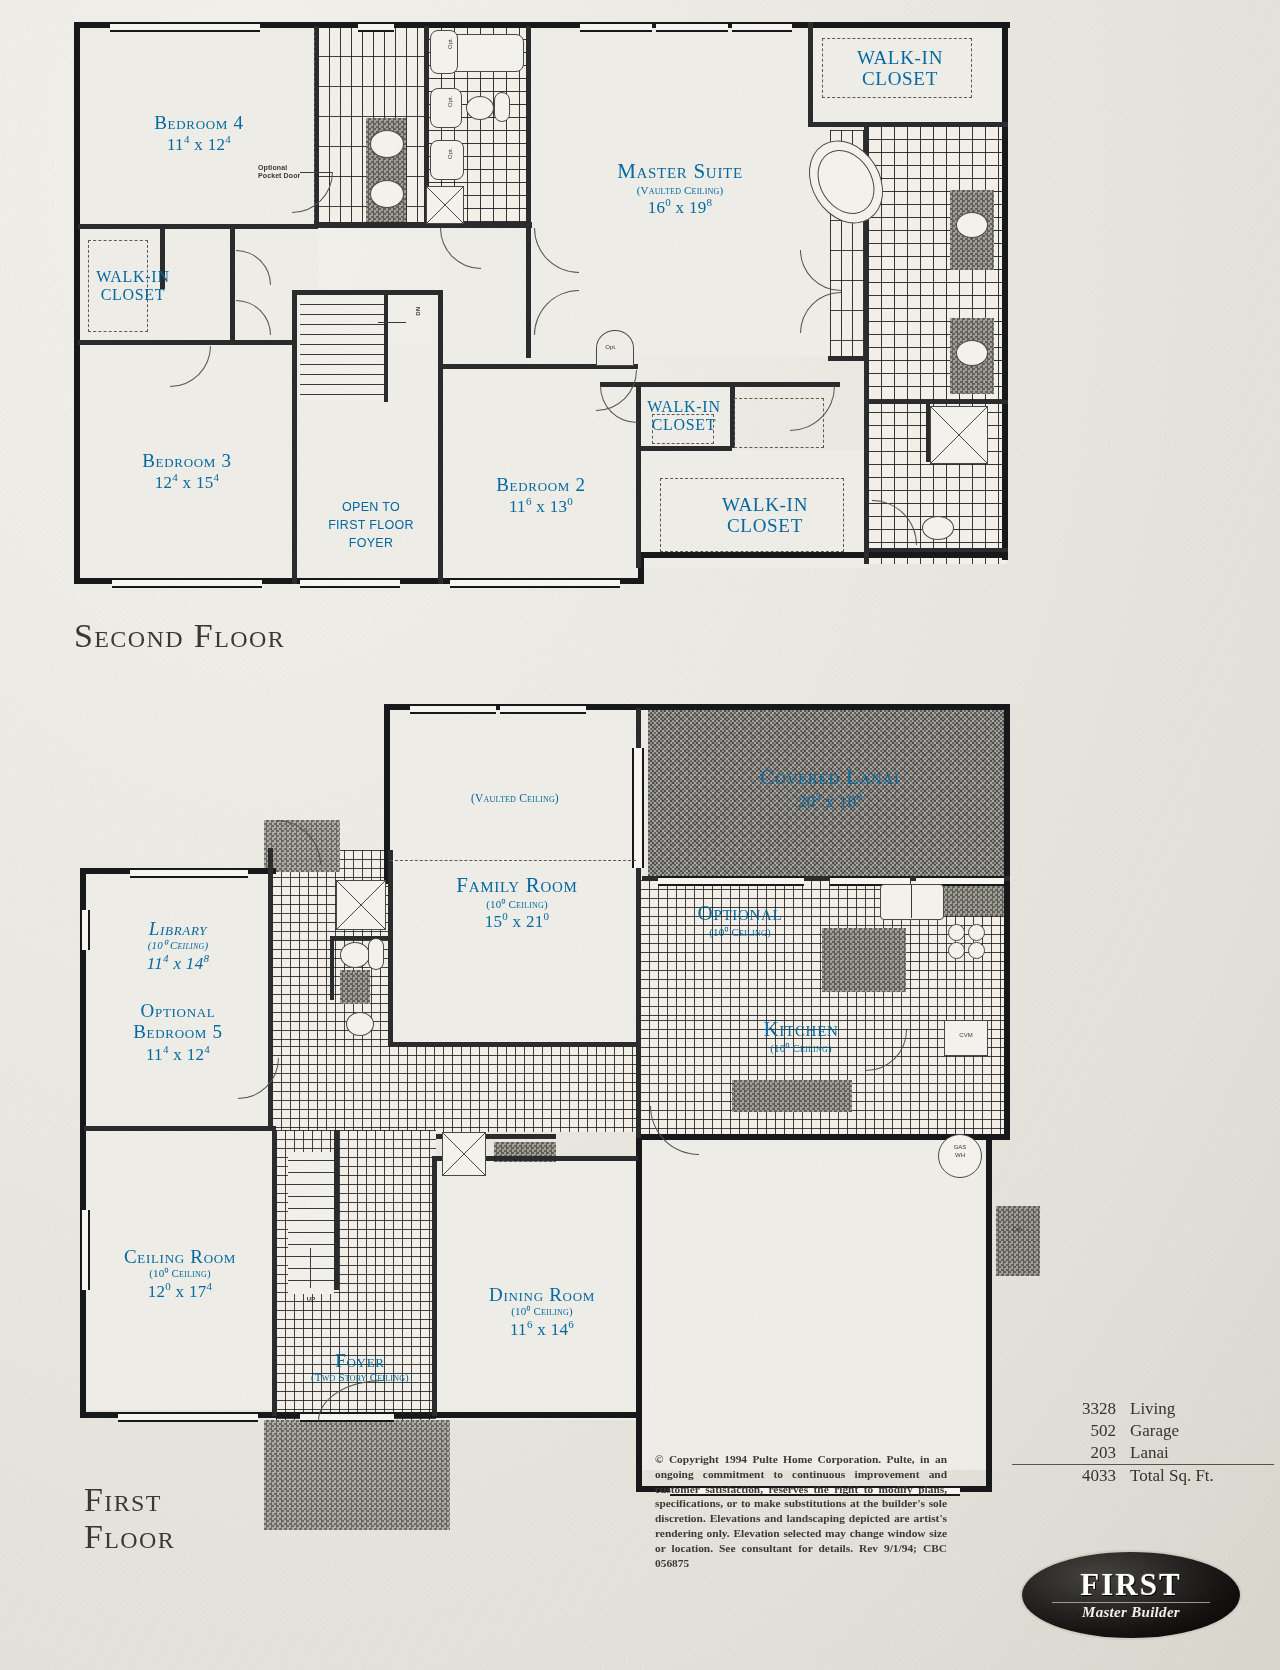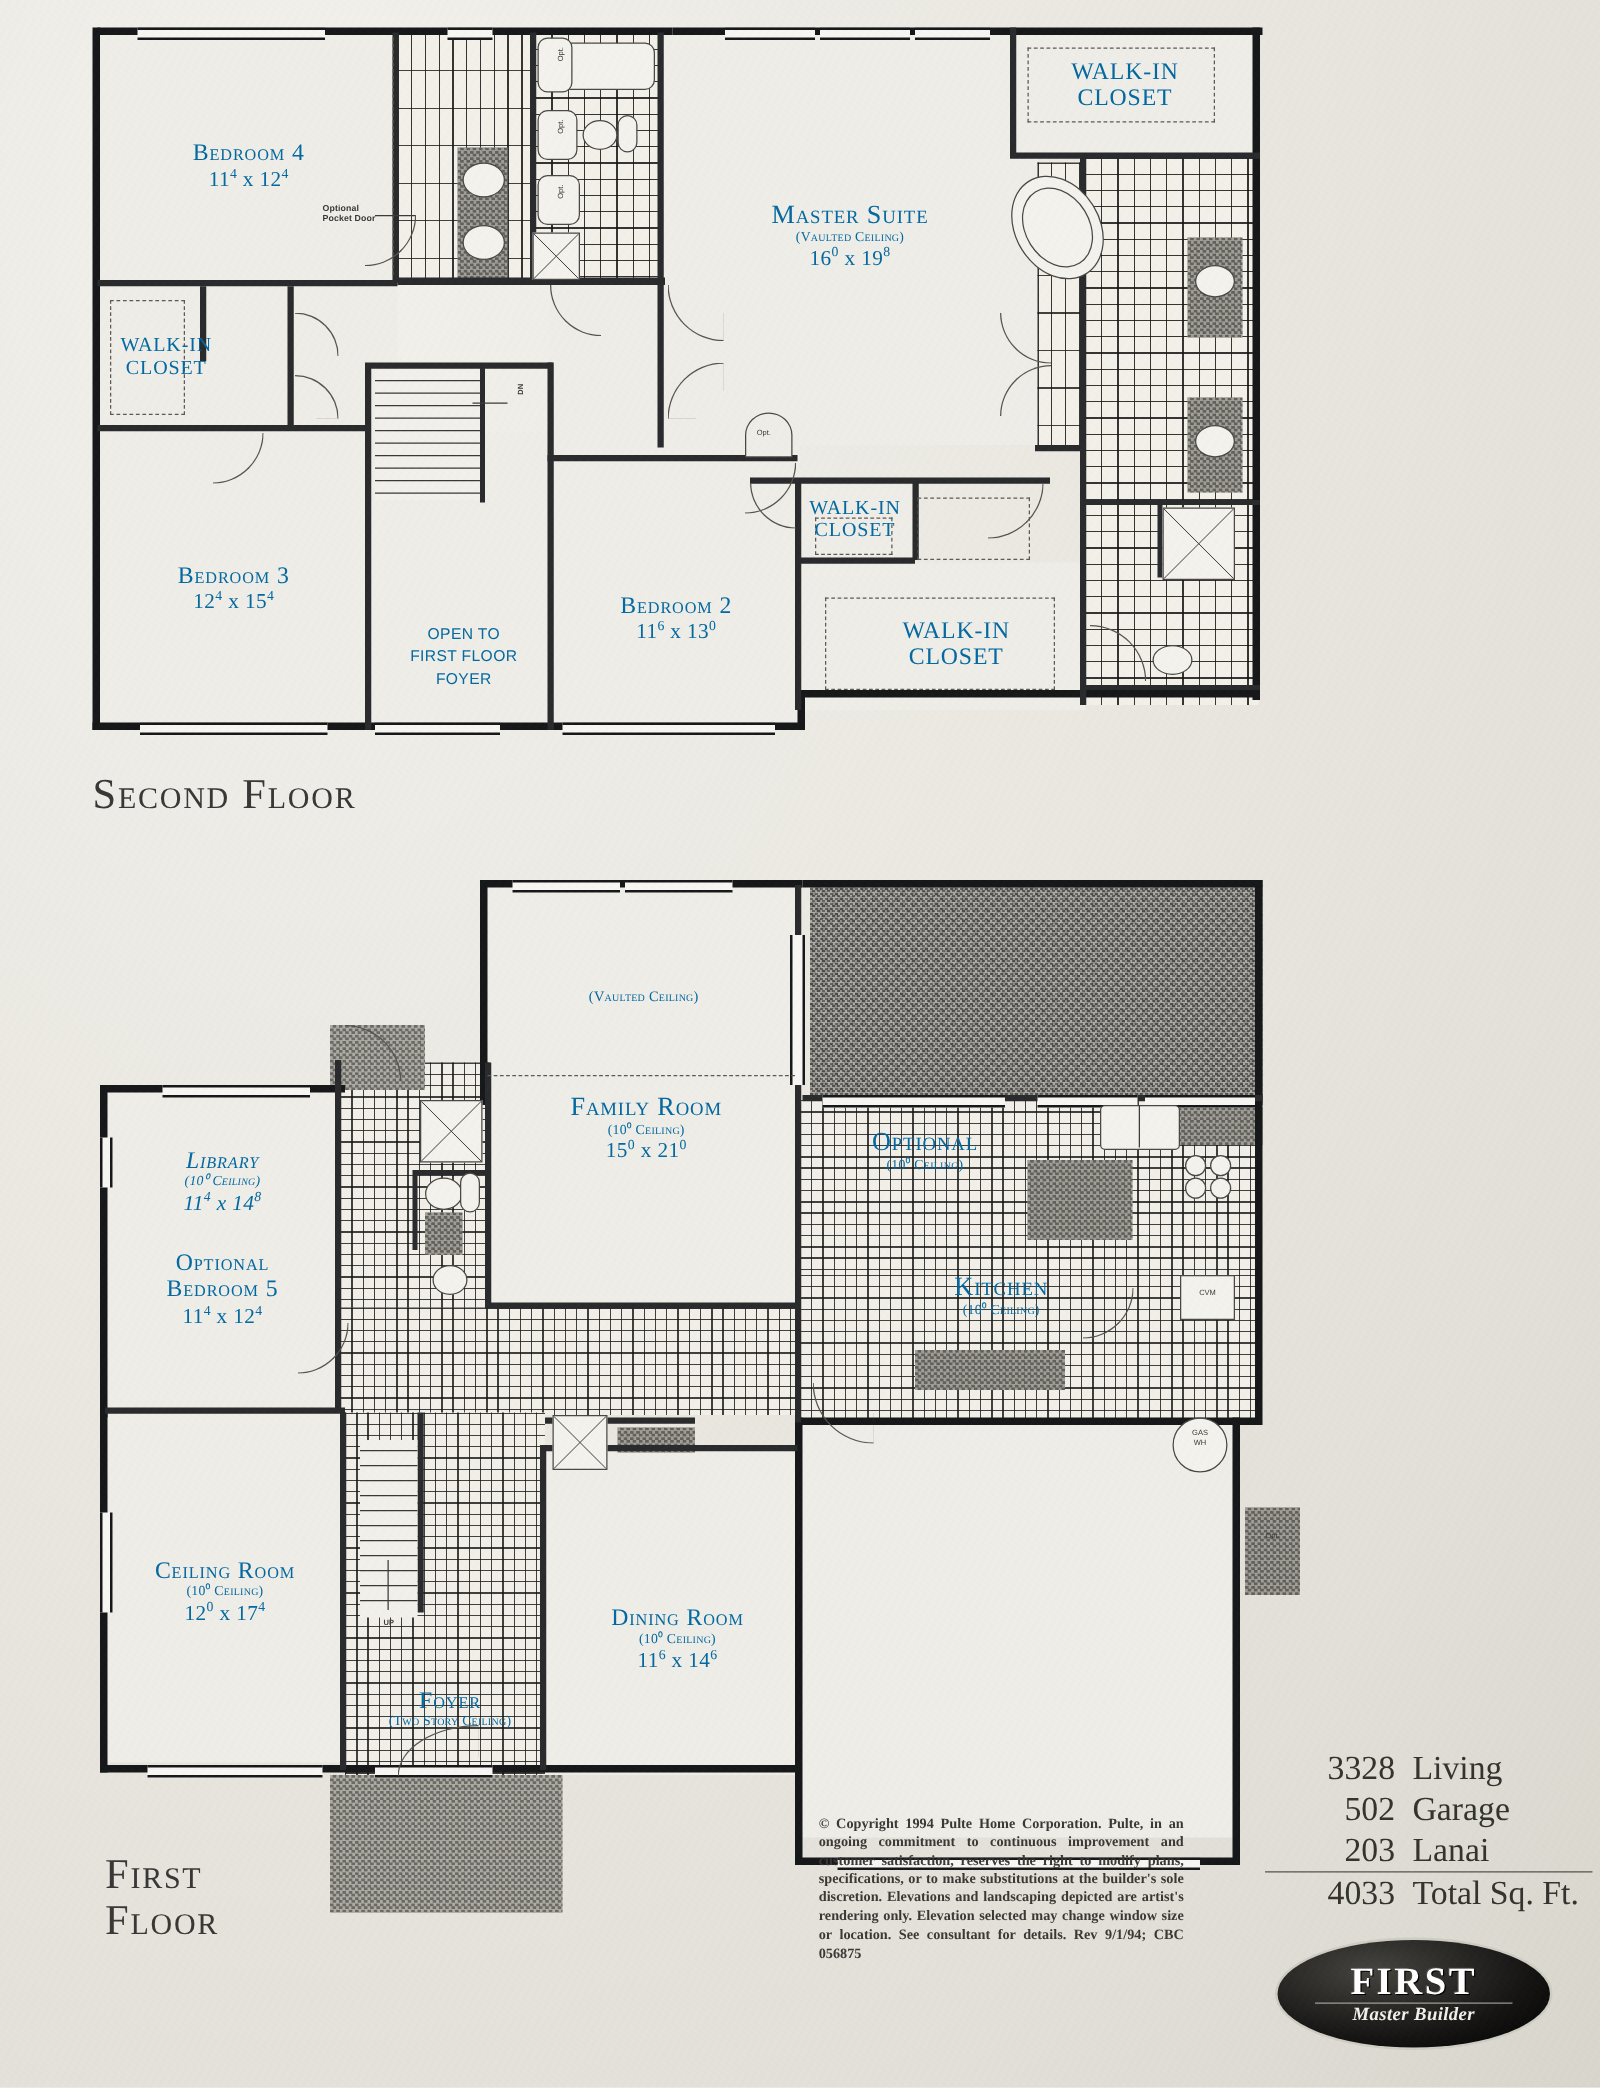--- a/index.html
+++ b/index.html
@@ -118,21 +118,21 @@
   .tiny2{font-family:"Liberation Sans", sans-serif;font-size:6px;letter-spacing:0;color:#3a3936;}
   .rot{transform-origin:50% 50%;}
   .floorlabel{
     position:absolute;font-family:"Liberation Serif", serif;
     font-size:34px;font-variant:small-caps;letter-spacing:1.4px;color:#3a3836;line-height:1.08;
   }
 
   
   #sqft{position:absolute;right:6px;top:1398px;width:262px;}
   #sqft table{border-collapse:collapse;width:100%;}
-  #sqft td{font-family:"Liberation Serif",serif;font-size:27px;color:#35332f;padding:1px 0;}
+  #sqft td{font-family:"Liberation Serif",serif;font-size:17px;color:#35332f;padding:1px 0;}
   #sqft td.num{text-align:right;width:104px;padding-right:14px;}
   #sqft tr.total td{border-top:1.5px solid #55534f;}
 
   
   #copyright{
     position:absolute;left:655px;top:1452px;width:292px;
     font-family:"Liberation Serif", serif;
     font-size:11.4px;line-height:1.30;color:#3b3936;
     text-align:justify;font-weight:bold;
   }
@@ -452,20 +452,26 @@
     <div class="hairline" style="left:310px;top:558px;width:1px;height:40px;"></div>
 
     <div class="dashline" style="left:390px;top:170px;width:246px;"></div>
 
     <div class="door-arc arc-br" style="left:238px;top:368px;width:40px;height:40px;"></div>
     <div class="door-arc arc-tr" style="left:276px;top:130px;width:44px;height:44px;"></div>
     <div class="door-arc arc-bl" style="left:650px;top:416px;width:48px;height:48px;"></div>
     <div class="door-arc arc-br" style="left:866px;top:340px;width:40px;height:40px;"></div>
     <div class="door-arc arc-tl" style="left:318px;top:690px;width:64px;height:40px;"></div>
 
+    <div class="lbl" style="left:700px;top:76px;width:260px;">
+      <div class="rn big">Covered Lanai</div>
+      <div class="dim">
+        <span>20</span><sup>3</sup> x <span>10</span><sup>0</sup>
+      </div>
+    </div>
 
     <div class="lbl ceil" style="left:420px;top:102px;width:190px;font-size:11.5px;">(Vaulted Ceiling)</div>
 
     <div class="lbl" style="left:422px;top:184px;width:190px;">
       <div class="rn big">Family Room</div>
       <div class="ceil">(10⁰ Ceiling)</div>
       <div class="dim">
         <span>15</span><sup>0</sup> x <span>21</span><sup>0</sup>
       </div>
     </div>

